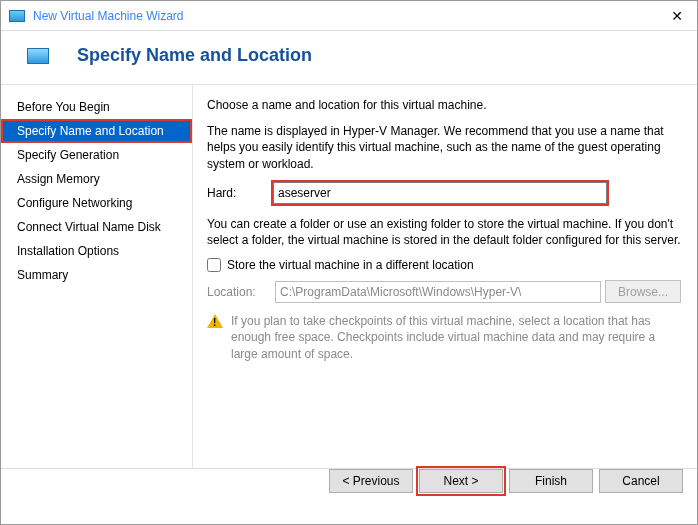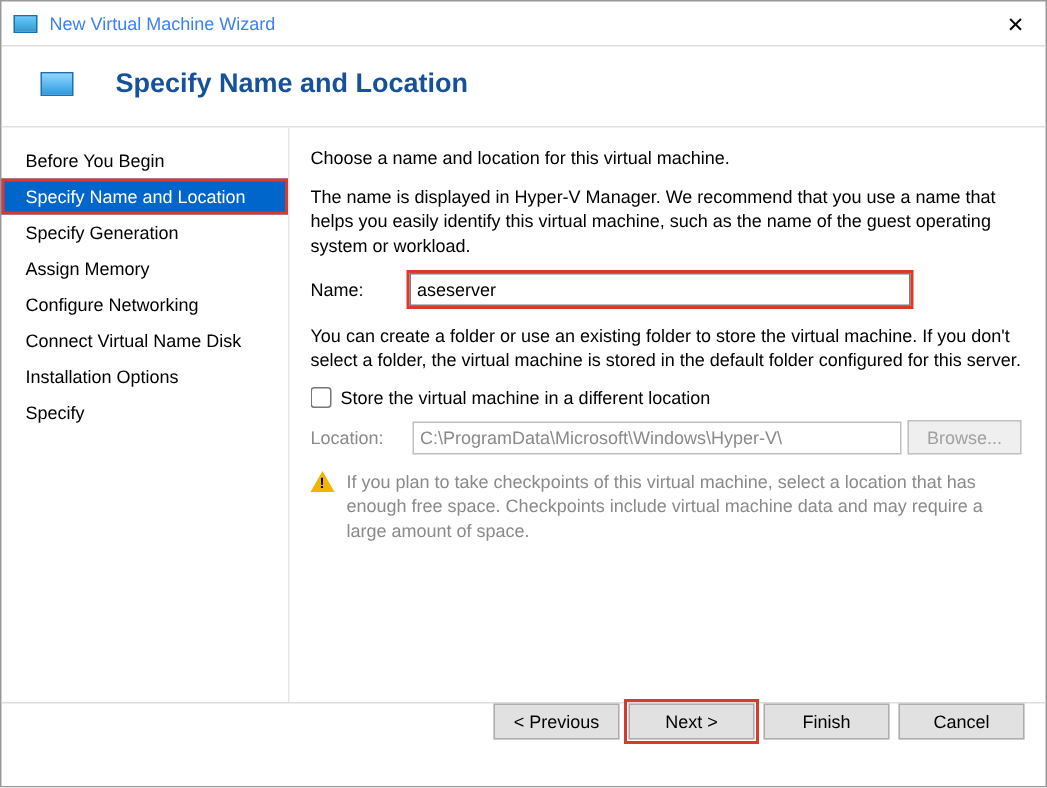--- a/index.html
+++ b/index.html
@@ -172,29 +172,29 @@
   <div class="body">
 
     <div class="sidebar">
       <div class="step">Before You Begin</div>
       <div class="step selected">Specify Name and Location</div>
       <div class="step">Specify Generation</div>
       <div class="step">Assign Memory</div>
       <div class="step">Configure Networking</div>
       <div class="step">Connect Virtual Name Disk</div>
       <div class="step indent">Installation Options</div>
-      <div class="step">Specify</div>
+      <div class="step">Summary</div>
     </div>
 
     <div class="main">
       <p>Choose a name and location for this virtual machine.</p>
       <p>The name is displayed in Hyper-V Manager. We recommend that you use a name that helps you easily identify this virtual machine, such as the name of the guest operating system or workload.</p>
 
       <div class="name-row">
-        <label>Name:</label>
+        <label>Hard:</label>
         <input type="text" value="aseserver" style="">
       </div>
 
       <p>You can create a folder or use an existing folder to store the virtual machine. If you don't select a folder, the virtual machine is stored in the default folder configured for this server.</p>
 
       <div class="chk-row">
         <input type="checkbox" style="">
         <span>Store the virtual machine in a different location</span>
       </div>
 

